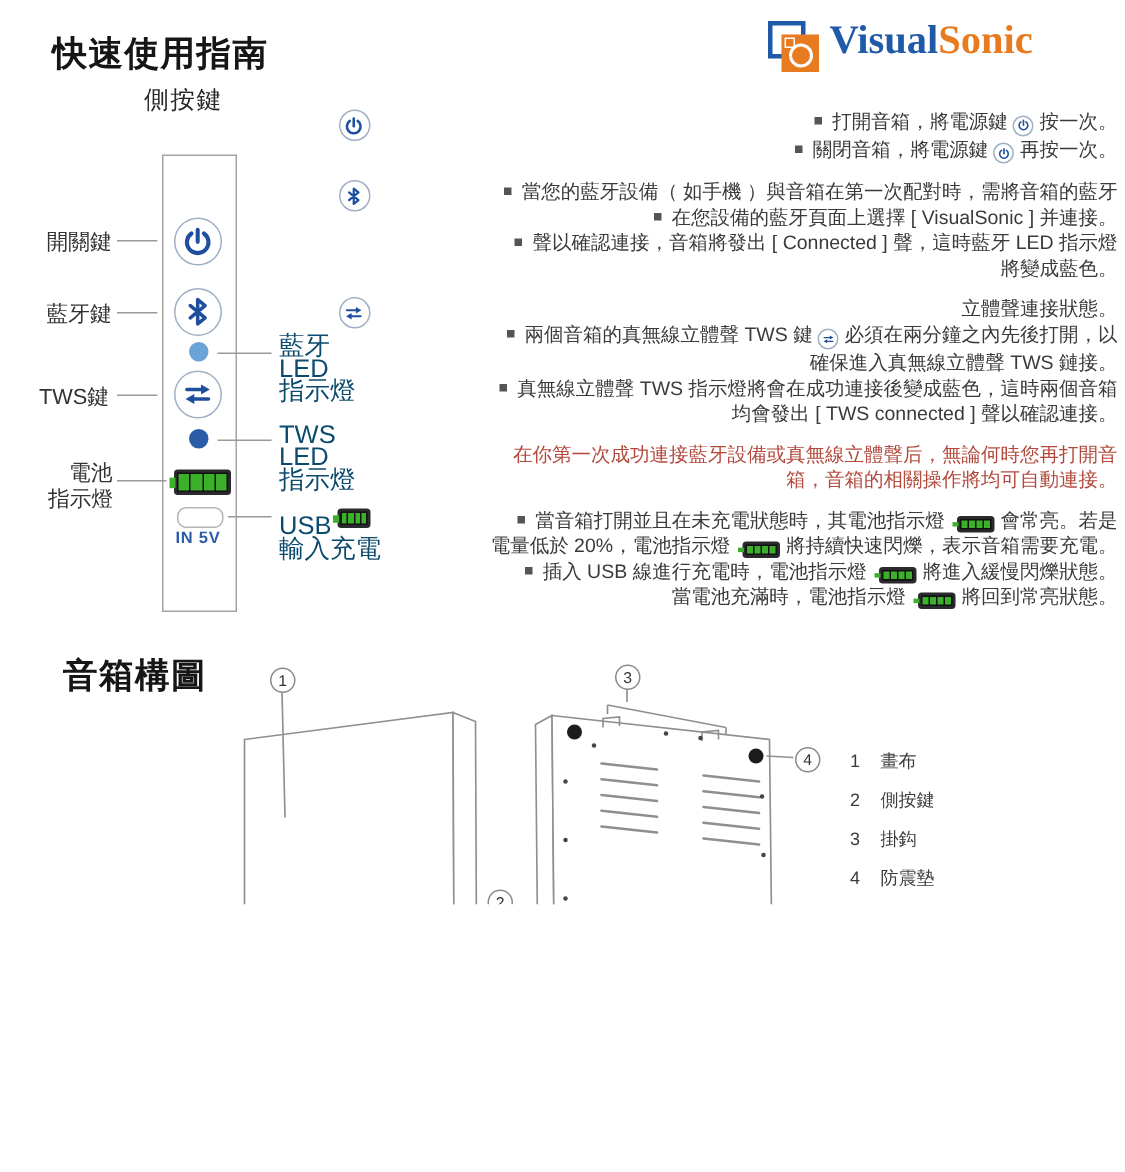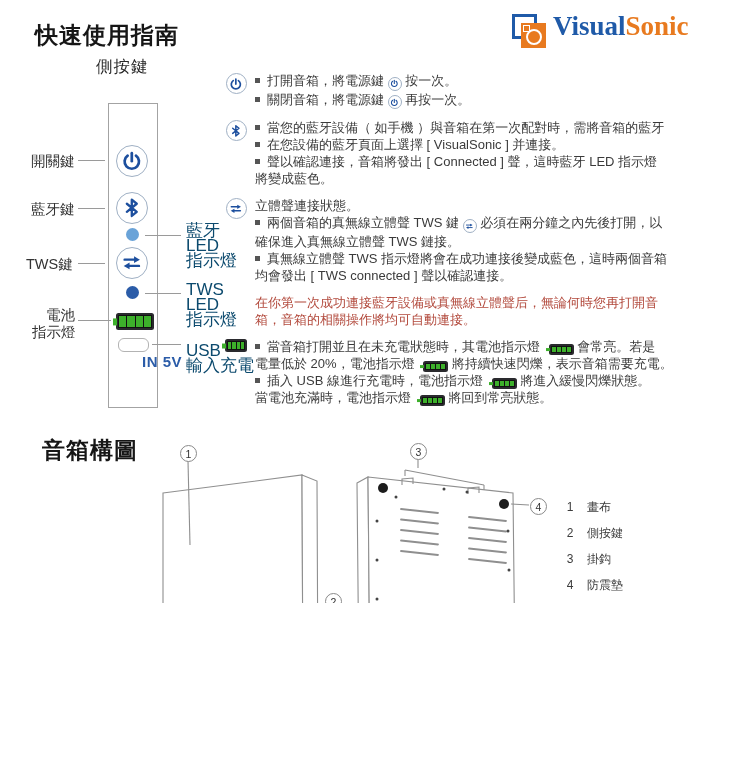--- a/index.html
+++ b/index.html
@@ -25,21 +25,21 @@
 
   
   .panel-rect{border:1px solid #a3a3a3;background:#fff;}
   .lbl{font-size:14.5px;color:#333;white-space:nowrap;}
   .rlbl{font-size:17px;color:#0c4a6e;line-height:15px;white-space:nowrap;margin-top:12px;}
   .leader{height:0;border-top:1px solid #9a9a9a;}
   .led{border-radius:50%;}
   .led.light{background:var(--led-light);}
   .led.dark{background:var(--led-dark);}
   .usbport{border:1.5px solid #b3b3b3;border-radius:6px;background:#fff;}
-  .portlbl{font-size:15px;font-weight:bold;color:var(--led-dark);text-align:center;letter-spacing:.5px;padding-left:30px;}
+  .portlbl{font-size:11px;font-weight:bold;color:var(--led-dark);text-align:center;letter-spacing:.5px;}
 
   
   .ci{display:inline-flex;align-items:center;justify-content:center;border-radius:50%;
       border:1px solid #9fb0c4;background:#fff;color:var(--accent-blue);box-sizing:border-box;}
   .ci svg{width:72%;height:72%;display:block;}
   .ci.s{width:14px;height:14px;vertical-align:-3px;}
   .ci.l{width:21px;height:21px;}
   .ci.xl{width:32px;height:32px;border-width:1.5px;}
 
   
@@ -47,21 +47,21 @@
         gap:1px;padding:1px;border-radius:2.5px;position:relative;}
   .batt i{flex:1;background:var(--battery-green);}
   .batt::before{content:'';position:absolute;left:-5px;top:50%;transform:translateY(-50%);
         width:4px;height:55%;background:var(--battery-green);}
   .batt.s{width:25px;height:11px;vertical-align:-1px;margin-left:5px;}
   .batt.l{width:28px;height:13px;}
   .batt.xl{width:38px;height:17px;}
 
   
   #instructions{position:absolute;left:225px;top:72px;width:520px;}
-  .sec{display:flex;gap:8px;margin-bottom:10px;}
+  .sec{display:flex;gap:8px;margin-bottom:10px;text-align:right;}
   .icol{width:22px;flex:none;display:flex;justify-content:center;align-items:flex-start;padding-top:1px;}
   .tcol{flex:1;}
   .iline{min-height:17px;line-height:17px;font-size:13px;color:#3a3a3a;white-space:nowrap;}
   .bullet{display:inline-block;width:5px;height:5px;background:#555;margin-right:7px;vertical-align:2px;}
 
   
   .co{width:15px;height:15px;border:1px solid #8a8a8a;border-radius:50%;font-size:10.5px;color:#333;
       display:flex;align-items:center;justify-content:center;background:#fff;}
   .figlbl{font-size:23px;color:#222;letter-spacing:3px;}
   #legend{position:absolute;left:564px;top:501px;}

